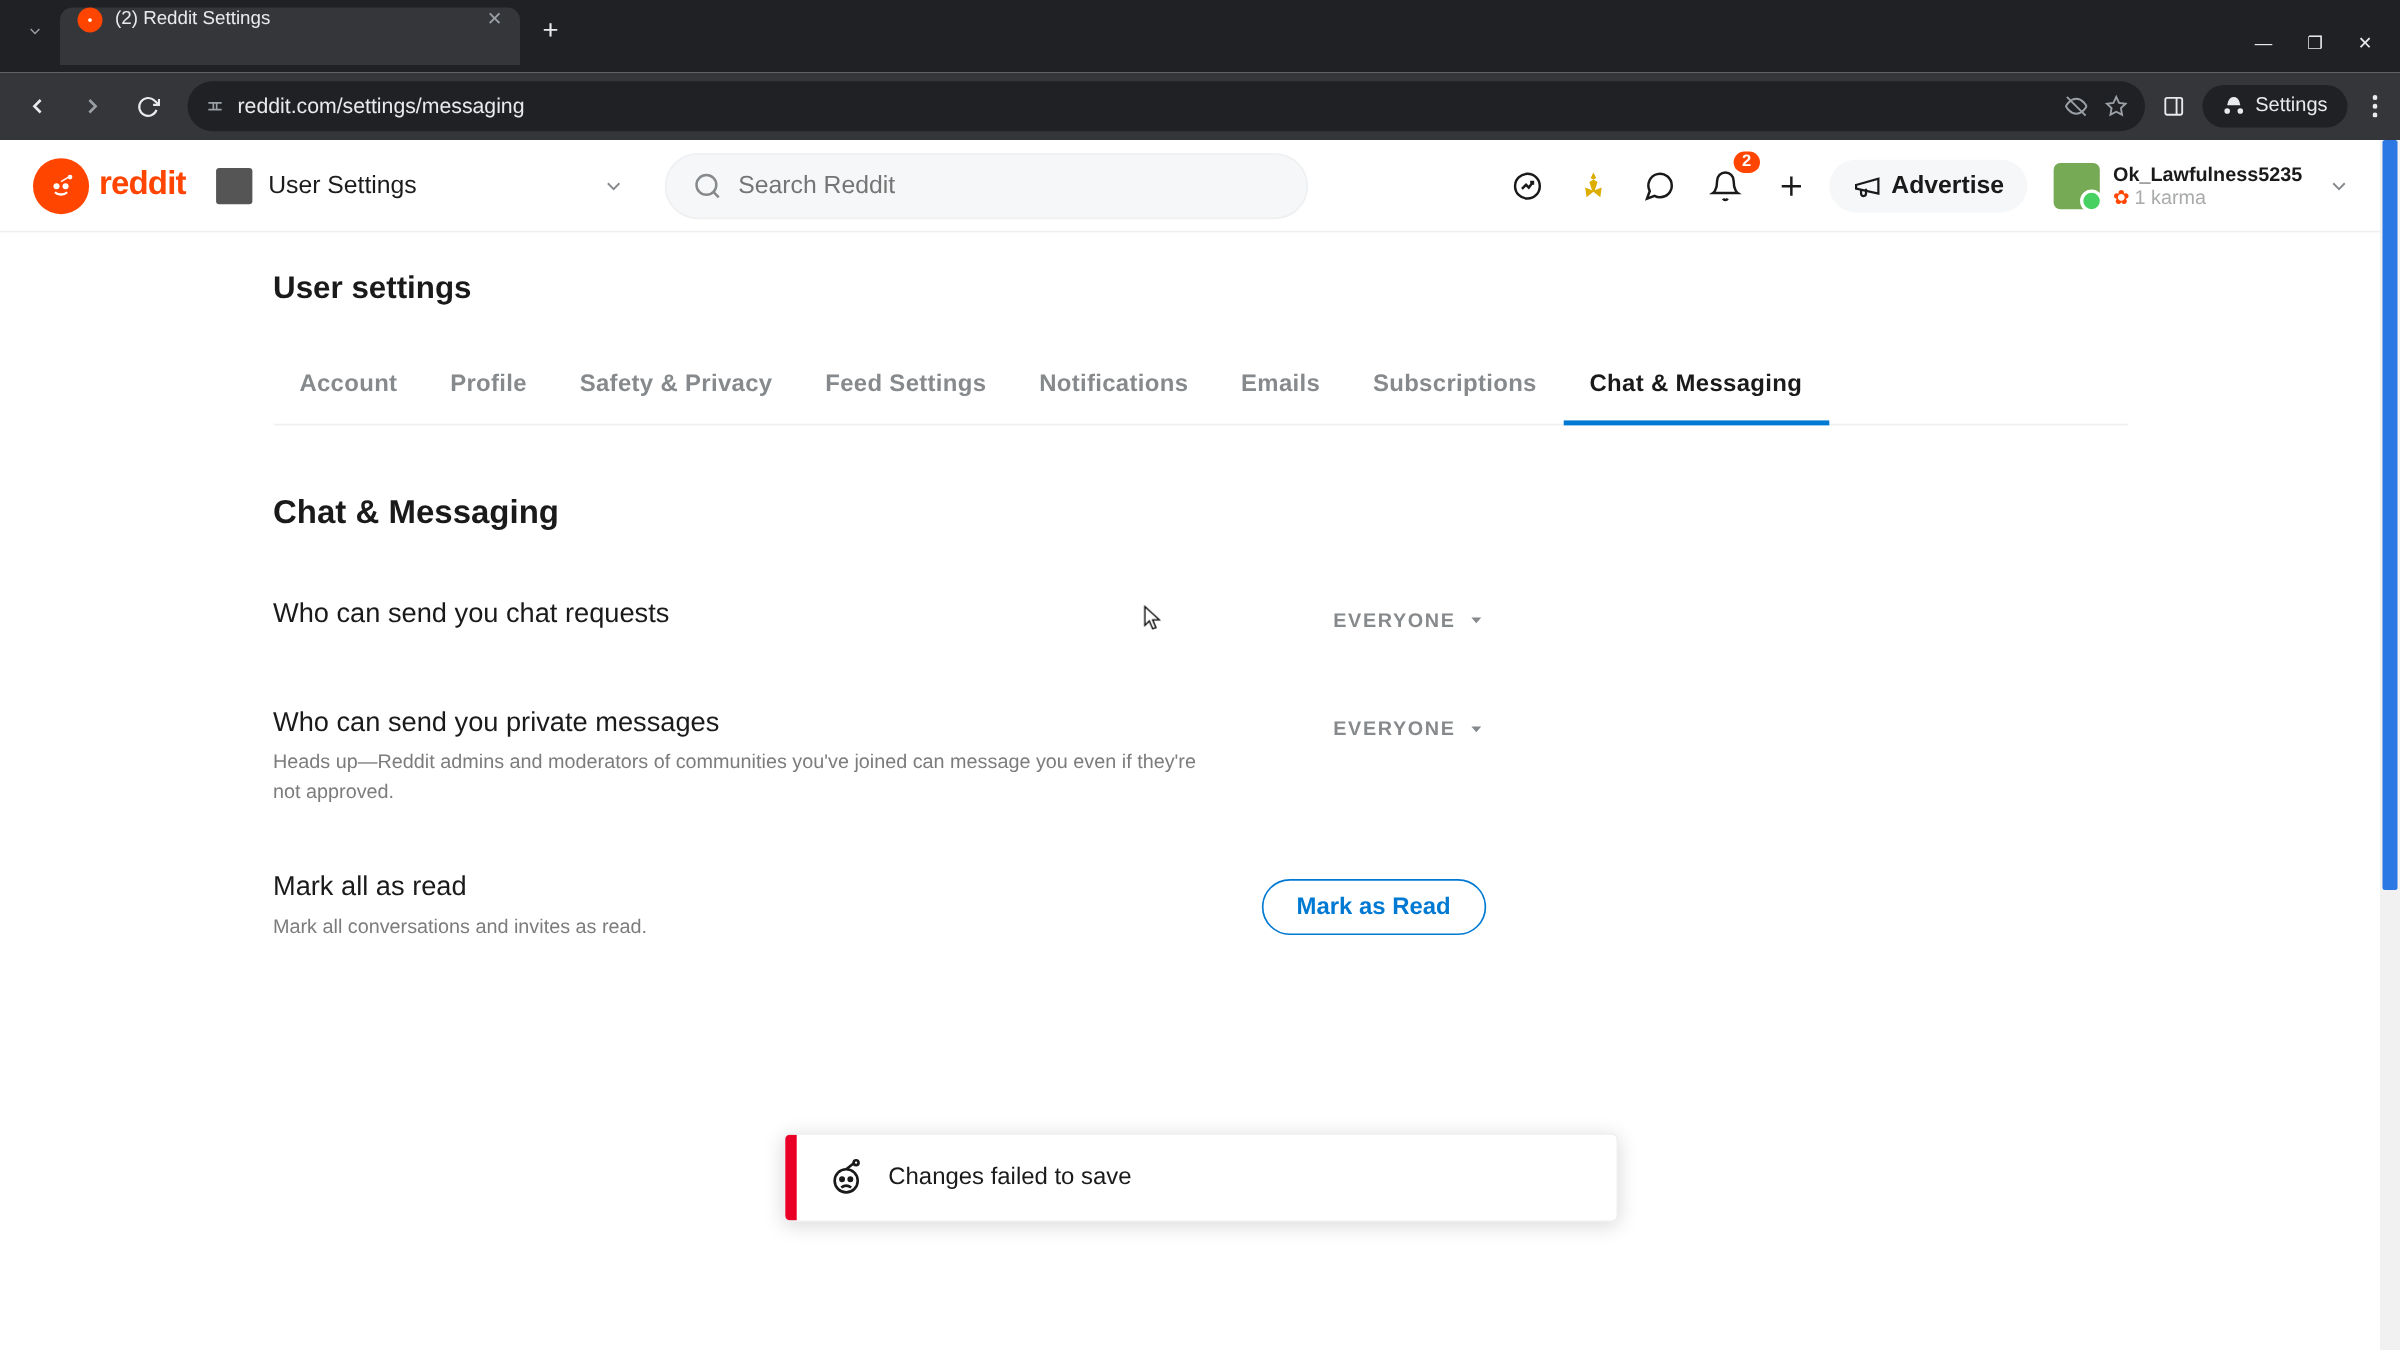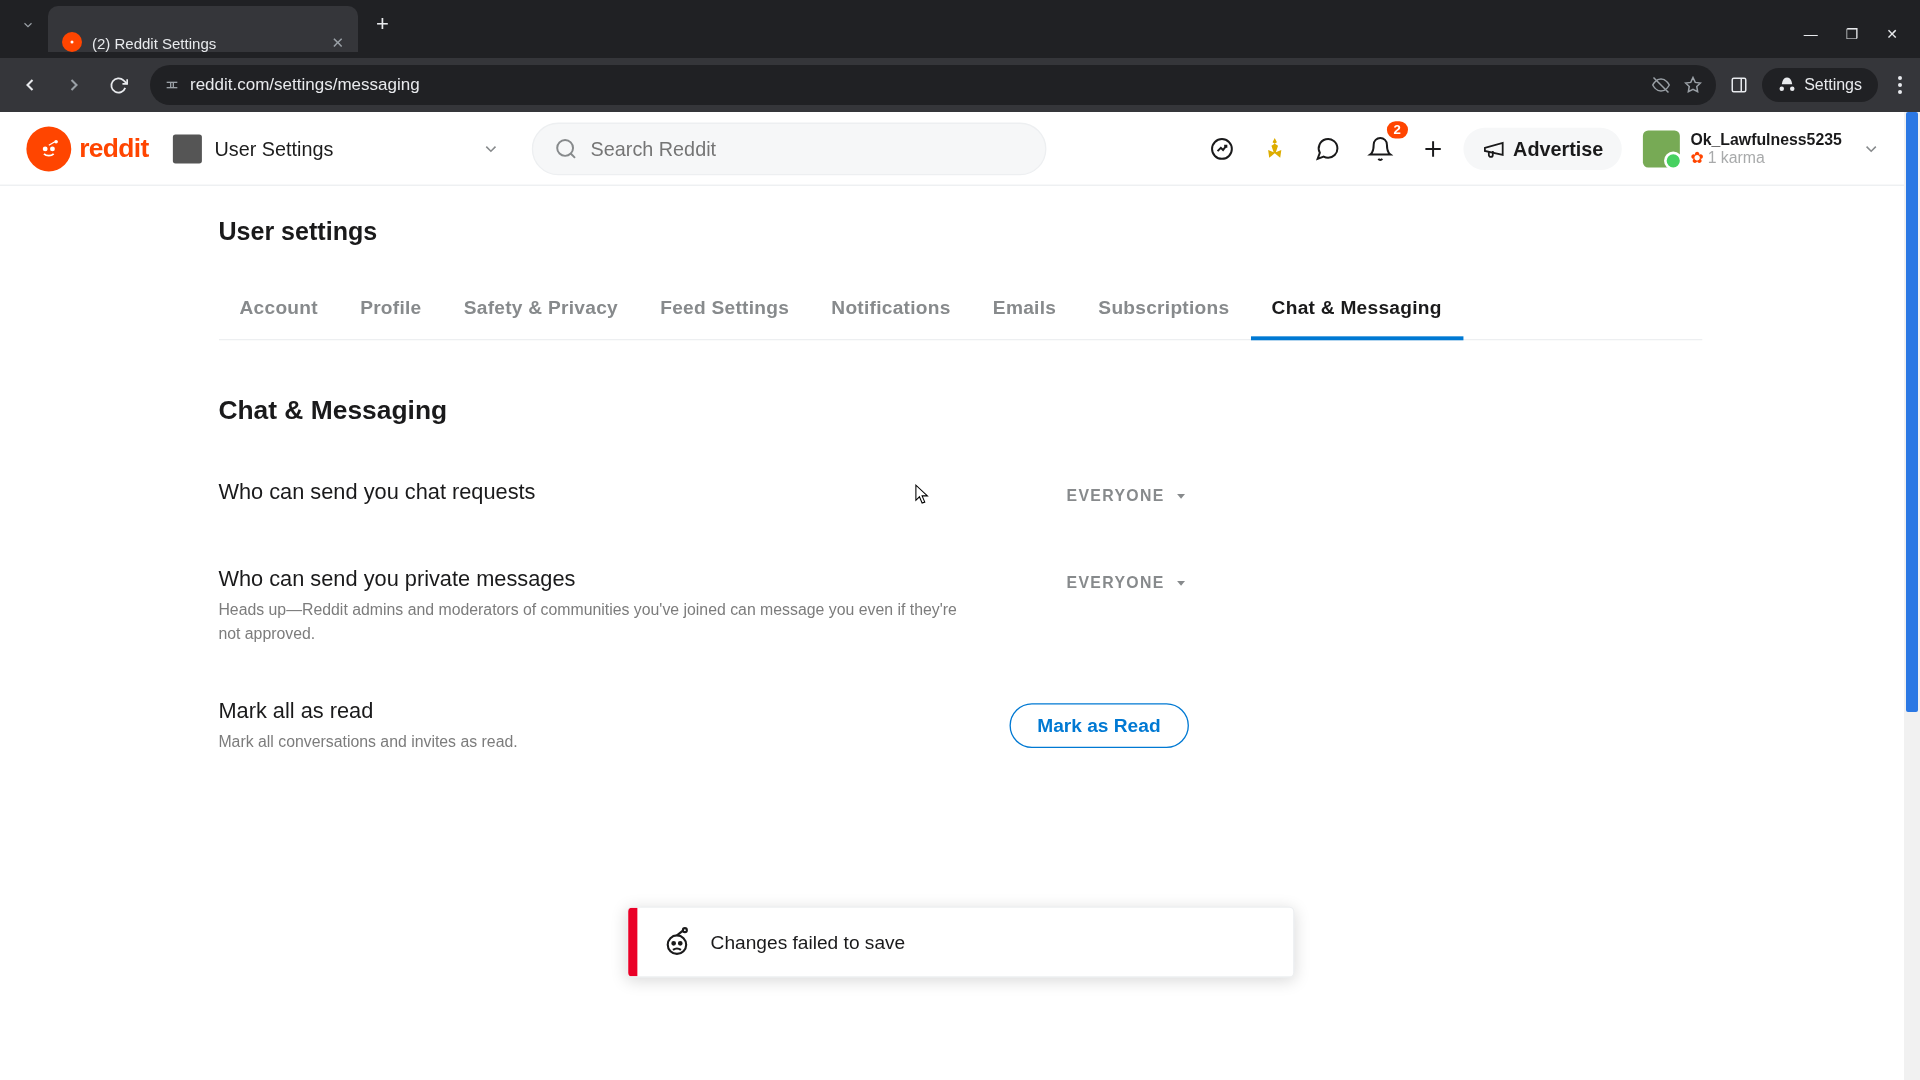--- a/index.html
+++ b/index.html
@@ -2,21 +2,21 @@
 <html><head>
 <meta charset="utf-8">
 <style>
   * { margin: 0; padding: 0; box-sizing: border-box; font-family: -apple-system, BlinkMacSystemFont, "Segoe UI", Arial, sans-serif; }
   body { width: 1920px; height: 1080px; overflow: hidden; background: #fff; }
 
   
   .browser-top { background: #202124; height: 58px; display: flex; align-items: flex-end; }
   .tab-strip { display: flex; align-items: center; height: 100%; padding-left: 8px; }
   .search-tabs { width: 40px; height: 40px; display:flex; align-items:center; justify-content:center; color:#9aa0a6; border-radius:50%; margin-bottom:8px; cursor:pointer; }
-  .tab { background:#35363a; height:46px; width:310px; border-radius:10px 10px 0 0; display:flex; align-items:flex-end; padding:0 14px; color:#e8eaed; font-size:15px; position:relative; margin-bottom:0; }
+  .tab { background:#35363a; height:46px; width:368px; border-radius:10px 10px 0 0; display:flex; align-items:flex-start; padding:0 14px; color:#e8eaed; font-size:15px; position:relative; margin-bottom:0; }
   .tab .favicon { width:20px; height:20px; border-radius:50%; background:#ff4500; margin-right:10px; display:flex; align-items:center; justify-content:center; color:#fff; font-size:10px; }
   .tab .close { margin-left:auto; color:#9aa0a6; cursor:pointer; font-size:15px; }
   .new-tab { color:#e8eaed; font-size:22px; padding:0 18px; cursor:pointer; margin-bottom:10px; }
   .win-controls { margin-left:auto; display:flex; gap:28px; padding:0 22px 16px 0; color:#e8eaed; }
   .win-controls span { cursor:pointer; font-size:14px; }
 
   .toolbar { background:#35363a; height:54px; display:flex; align-items:center; padding:0 12px; gap:8px; }
   .nav-btn { width:36px; height:36px; border-radius:50%; display:flex; align-items:center; justify-content:center; color:#9aa0a6; cursor:pointer; }
   .nav-btn.active { color:#e8eaed; }
   .addr-bar { flex:1; background:#202124; height:40px; border-radius:20px; display:flex; align-items:center; padding:0 14px; color:#e8eaed; font-size:17px; margin:12px 6px; }

